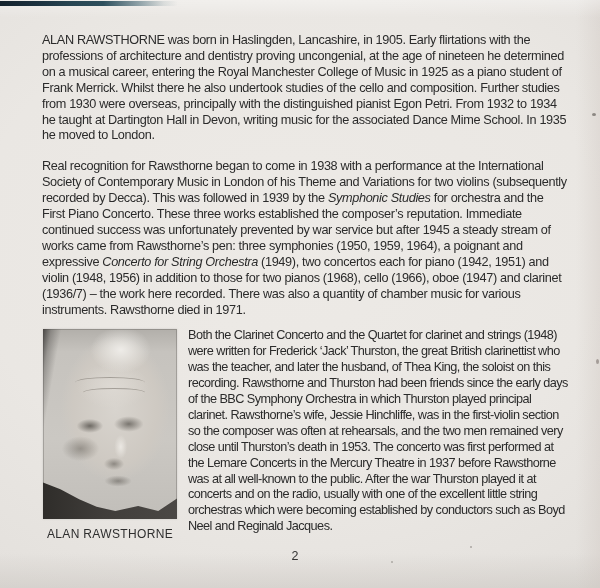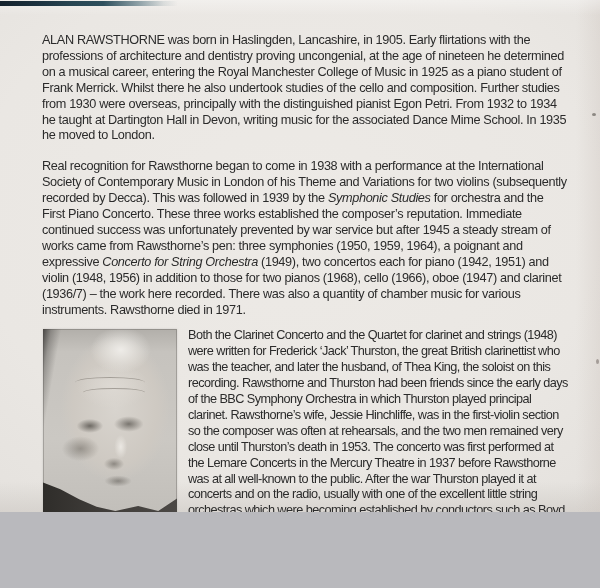--- a/index.html
+++ b/index.html
@@ -3,21 +3,21 @@
 <meta charset="utf-8">
 <title>Booklet page</title>
 <style>
   html, body { margin:0; padding:0; }
   body {
     width:600px; height:588px; overflow:hidden;
     font-family:"Liberation Sans","DejaVu Sans",sans-serif;
     background:#b9b9bd;
   }
   .page {
-    position:relative; width:600px; height:512px; overflow:hidden;
+    position:relative; width:600px; height:588px; overflow:hidden;
     background:
       linear-gradient(180deg, rgba(255,255,255,0.35) 0%, rgba(255,255,255,0) 3%),
       linear-gradient(270deg, rgba(205,196,190,0.35) 0%, rgba(205,196,190,0) 4%),
       linear-gradient(0deg, rgba(197,192,187,0.45) 0%, rgba(197,192,187,0) 6%),
       radial-gradient(ellipse 520px 420px at 48% 42%, #edeae6 0%, #eae7e3 60%, #e3e0dc 100%);
   }
   
   .scan-strip {
     position:absolute; top:1px; left:0; width:178px; height:5px;
     background:linear-gradient(90deg,

